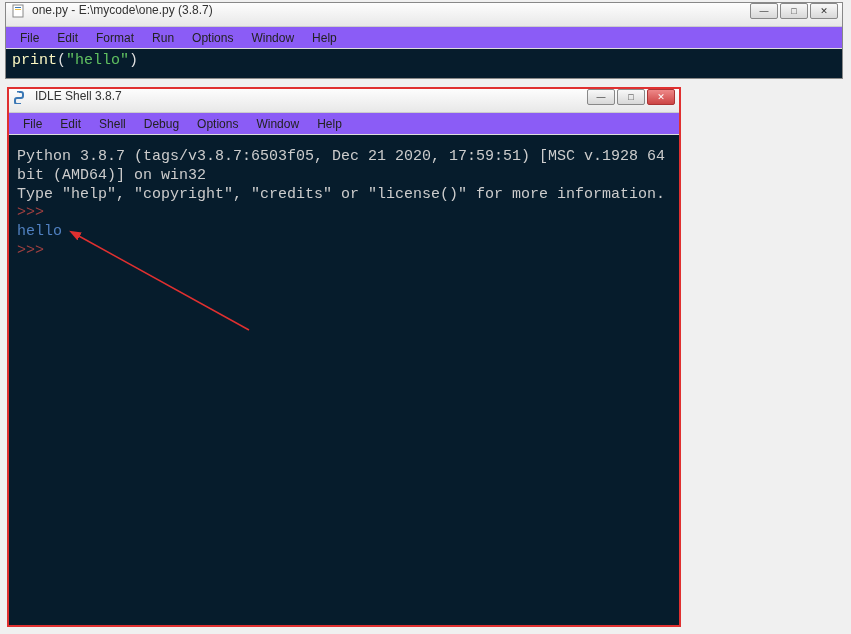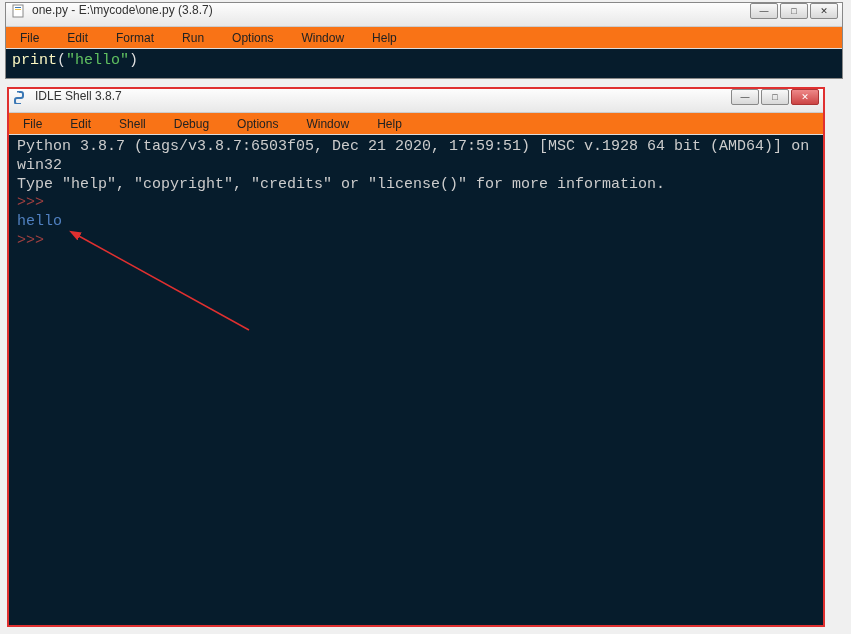--- a/index.html
+++ b/index.html
@@ -11,21 +11,21 @@
       font-size: 13px;
       position: relative;
       overflow: hidden;
     }
     .window {
       border: 1px solid #888;
       background: #fff;
       position: absolute;
     }
     .window1 { left: 5px; top: 2px; width: 838px; height: 77px; }
-    .window2 { left: 7px; top: 87px; width: 818px; height: 540px; border: 2px solid #e03030; }
+    .window2 { left: 7px; top: 87px; width: 674px; height: 540px; border: 2px solid #e03030; }
     .titlebar {
       height: 24px;
       background: linear-gradient(to bottom, #fdfdfd, #e8e8e8);
       display: flex;
       align-items: flex-start;
       padding: 0 4px;
       border-bottom: 1px solid #ccc;
     }
     .title-icon {
       width: 16px; height: 16px;
@@ -40,46 +40,46 @@
       border: 1px solid #888;
       background: linear-gradient(to bottom, #f8f8f8, #d8d8d8);
       display: flex; align-items: center; justify-content: center;
       font-size: 9px; color: #333;
       border-radius: 2px;
     }
     .winbtn.close { background: linear-gradient(to bottom, #e88, #c44); color: #fff; border-color: #a33; }
     .winbtn.close-gray { background: linear-gradient(to bottom, #f8f8f8, #d8d8d8); }
     .menubar {
       height: 22px;
-      background: #f97316;
+      background: #8b5cf6;
       display: flex;
       align-items: center;
       padding: 0 6px;
       border-bottom: 1px solid #ddd;
       font-size: 12px;
-      gap: 12px;
+      gap: 2px;
     }
     .menu-item { padding: 2px 8px; color: #222; cursor: default; }
     .editor-body {
       background: #061c2c;
       height: calc(100% - 46px);
       padding: 3px 6px;
       font-family: "Consolas", "Courier New", monospace;
       font-size: 15px;
       color: #ddd;
       white-space: pre;
       overflow: hidden;
     }
     .kw-print { color: #fef9c3; }
     .paren { color: #ddd; }
     .str { color: #60c060; }
     .shell-body {
       background: #061c2c;
       height: calc(100% - 46px);
-      padding: 3px 8px;
+      padding: 13px 8px;
       font-family: "Consolas", "Courier New", monospace;
       font-size: 15px;
       color: #cccccc;
       line-height: 1.25;
       position: relative;
       overflow: hidden;
     }
     .shell-line { white-space: pre-wrap; word-break: break-all; }
     .prompt { color: #a04040; }
     .output-hello { color: #5080c0; }

